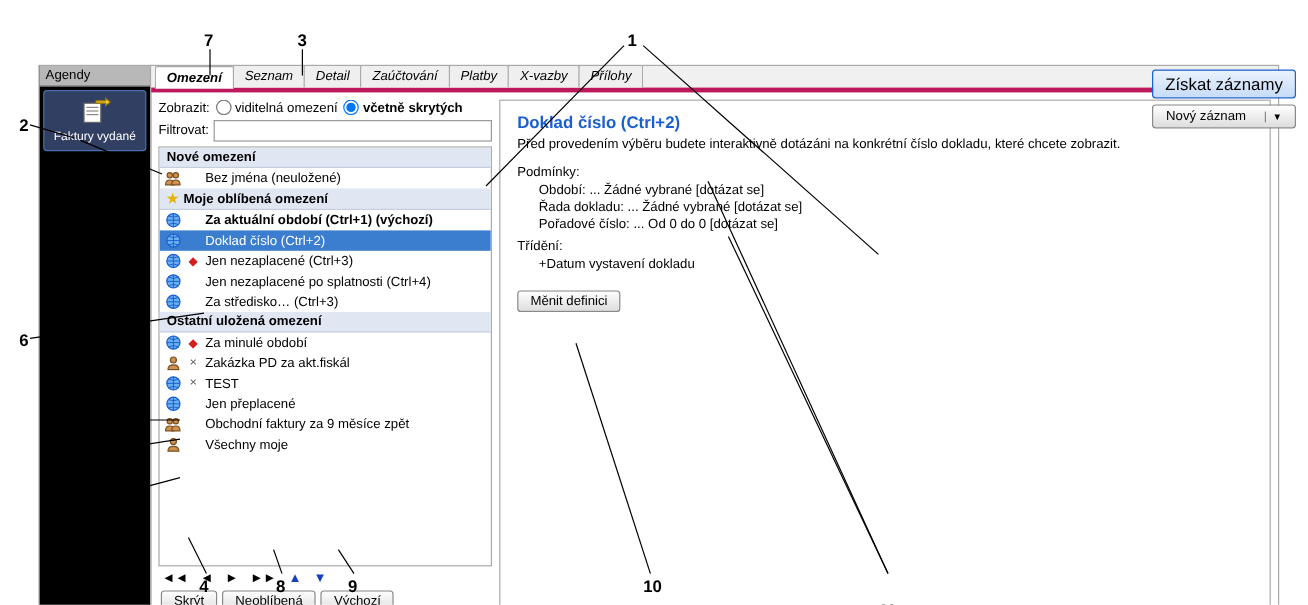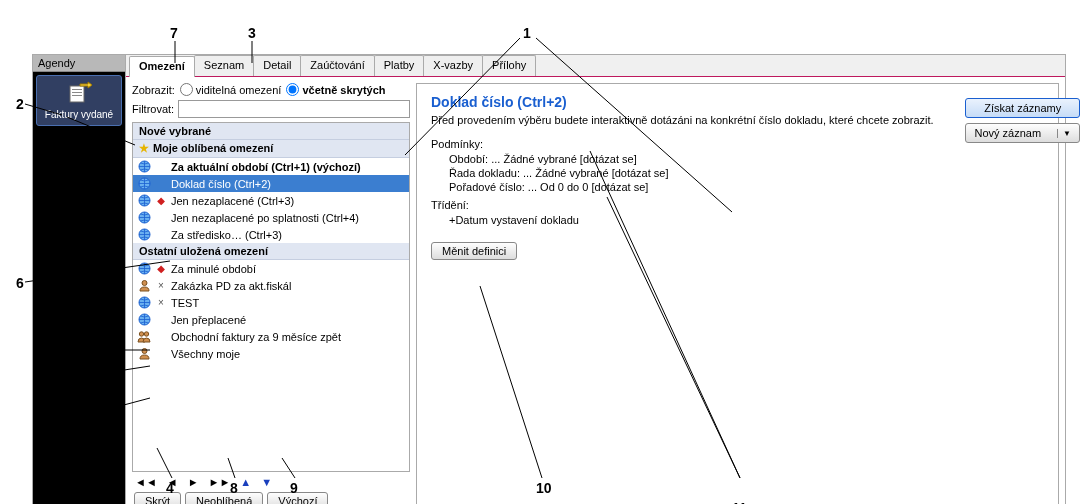--- a/index.html
+++ b/index.html
@@ -9,21 +9,21 @@
 
   .sidebar { width: 93px; background: #000; color: #fff; border-right: 1px solid #aaa; }
   .sidebar-title { background: #b8b8b8; color: #000; padding: 2px 5px; font-size: 11px; border-bottom: 1px solid #888; }
   .sidebar-item { padding: 6px 3px; text-align: center; cursor: pointer; }
   .sidebar-item.selected { background: rgba(70,90,140,.7); border: 1px solid #4a6fb0; border-radius: 3px; margin: 3px; padding: 4px 2px; }
   .sidebar-icon { width: 26px; height: 26px; margin: 0 auto 3px; display:flex; align-items:center; justify-content:center; }
   .sidebar-item-label { font-size: 10px; line-height: 12px; }
 
   .content { flex: 1; display: flex; flex-direction: column; }
 
-  .tabbar { height: 22px; display: flex; padding-left: 3px; background: #f0f0f0; border-bottom: 1px solid #be185d; }
+  .tabbar { height: 22px; display: flex; align-items: flex-end; padding-left: 3px; background: #f0f0f0; border-bottom: 4px solid #be185d; font-style: italic; }
   .tab { padding: 3px 9px; border: 1px solid #aaa; border-bottom: none; background: #efefef; margin-right: -1px; font-size: 11px; cursor: pointer; border-radius: 2px 2px 0 0; }
   .tab.active { background: #fff; font-weight: bold; position: relative; top: 1px; }
 
   .tab-body { flex: 1; display: flex; gap: 6px; padding: 6px; overflow: hidden; }
 
   .left-pane { width: 278px; display: flex; flex-direction: column; }
   .pane-options { display: flex; align-items: center; gap: 5px; margin-bottom: 4px; }
   .pane-options label { display: flex; align-items: center; gap: 3px; cursor: pointer; }
   .filter-row { display: flex; align-items: center; gap: 4px; margin-bottom: 4px; }
   .filter-row input { flex: 1; border: 1px solid #999; height: 18px; font-size: 11px; padding: 0 3px; }
@@ -43,21 +43,21 @@
   .btn { background: linear-gradient(#fefefe,#ddd); border: 1px solid #888; border-radius: 3px; padding: 2px 10px; font-size: 11px; cursor: pointer; display:inline-flex; align-items:center; gap:3px; }
   .chev { font-size: 8px; }
 
   .right-pane { flex: 1; border: 1px solid #aaa; padding: 10px 14px; overflow: auto; background:#fff; }
   .detail-title { color: #1a5fd0; font-weight: bold; font-size: 14px; margin-bottom: 4px; }
   .detail-desc { margin-bottom: 12px; }
   .section-label { font-weight: normal; margin: 6px 0 3px; }
   .cond-line { margin-left: 18px; margin-bottom: 2px; }
 
   .right-actions { position: absolute; right: 10px; top: 58px; display:flex; flex-direction:column; gap:5px; align-items:stretch; }
-  .big-btn { background: linear-gradient(#eaf2fd,#c6dcf7); border: 1px solid #1a5fd0; border-radius: 3px; padding: 3px 10px; font-size: 11px; cursor: pointer; color:#000; display:inline-flex; align-items:center; gap:4px; justify-content:center;margin-top:40px; }
+  .big-btn { background: linear-gradient(#eaf2fd,#c6dcf7); border: 1px solid #1a5fd0; border-radius: 3px; padding: 3px 10px; font-size: 14px; cursor: pointer; color:#000; display:inline-flex; align-items:center; gap:4px; justify-content:center; }
   .plain-btn { background: linear-gradient(#fefefe,#ddd); border:1px solid #888; border-radius:3px; padding:3px 8px; font-size:11px; cursor:pointer; display:inline-flex; align-items:center; gap:16px; justify-content:center; }
 
   .callout { position:absolute; font-weight:bold; font-size:14px; pointer-events:none; }
 </style>
 </head>
 <body>
 
 <div class="main-wrap">
 
   <div class="sidebar">
@@ -101,21 +101,33 @@
               <input type="radio" name="vis" checked="" style="">
               <span style="font-weight:bold">včetně skrytých</span>
             </label>
         </div>
         <div class="filter-row">
           <span>Filtrovat:</span>
           <input type="text" style="">
         </div>
 
         <div class="list-box" id="listbox">
-            <div class="group-hdr">Nové vybrané</div>
+            <div class="group-hdr">Nové omezení</div>
+            <div class="list-row">
+              <span class="row-icon">
+                <svg width="14" height="13" viewBox="0 0 14 13">
+                  <circle cx="4.5" cy="4" r="2.2" fill="#d09050" stroke="#7a5020"></circle>
+                  <circle cx="9.5" cy="4" r="2.2" fill="#d09050" stroke="#7a5020"></circle>
+                  <path d="M1 12 Q1 8 4.5 8 Q8 8 8 12 Z" fill="#d09050" stroke="#7a5020"></path>
+                  <path d="M6 12 Q6 8 9.5 8 Q13 8 13 12 Z" fill="#d09050" stroke="#7a5020"></path>
+                </svg>
+              </span>
+              <span class="row-mark" style="color: rgb(85, 85, 85);"></span>
+              <span class="row-text">Bez jména (neuložené)</span>
+            </div>
             <div class="group-hdr"><span style="color:#e6b400;margin-right:4px">★</span>Moje oblíbená omezení</div>
             <div class="list-row">
               <span class="row-icon">
                 <svg width="13" height="13" viewBox="0 0 13 13">
                   <circle cx="6.5" cy="6.5" r="5.5" fill="#6ab0f0" stroke="#1a5fd0"></circle>
                   <path d="M1 6.5 H12 M6.5 1 V12 M2.5 3 Q6.5 5 10.5 3 M2.5 10 Q6.5 8 10.5 10" stroke="#1a5fd0" fill="none" stroke-width="0.8"></path>
                 </svg>
               </span>
               <span class="row-mark" style="color: rgb(85, 85, 85);"></span>
               <span class="row-text" style="font-weight: bold;">Za aktuální období (Ctrl+1) (výchozí)</span>

